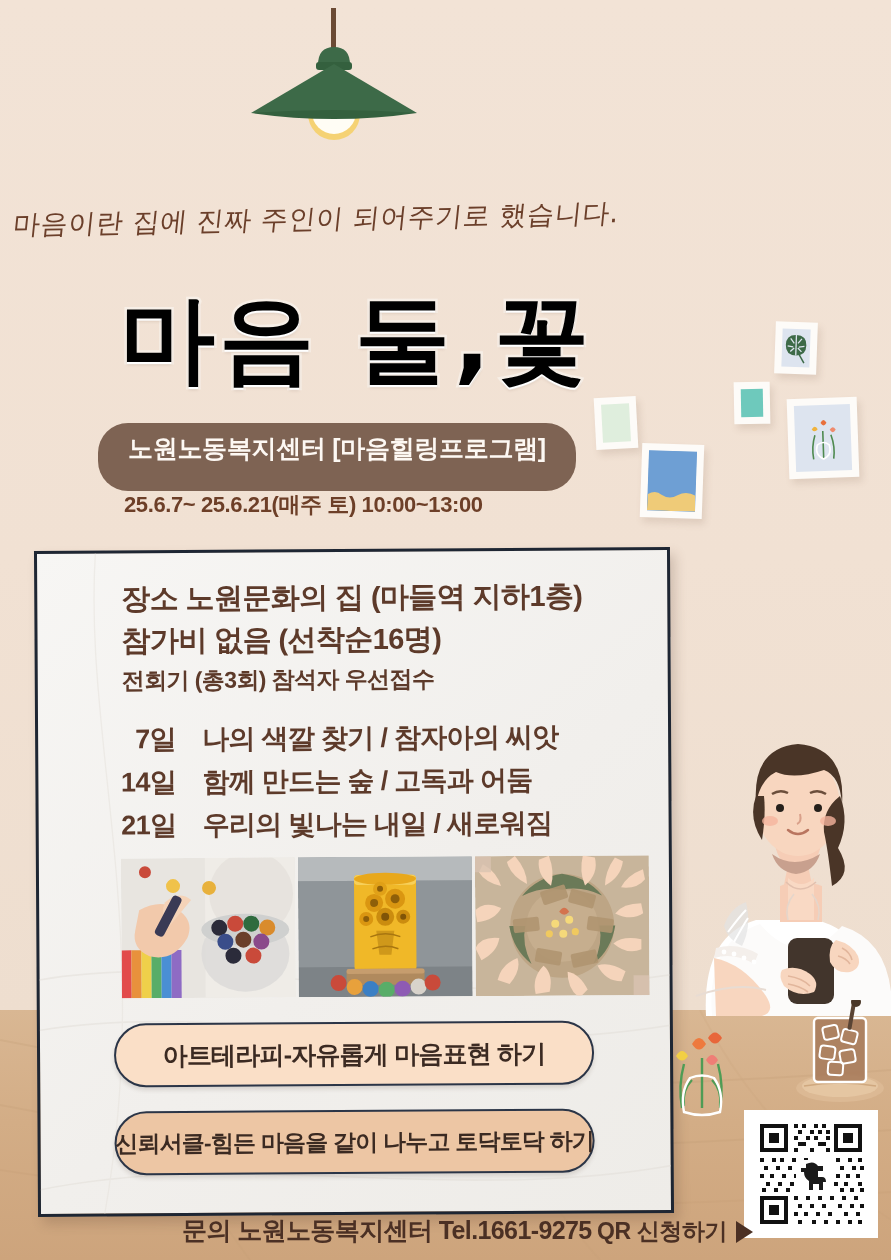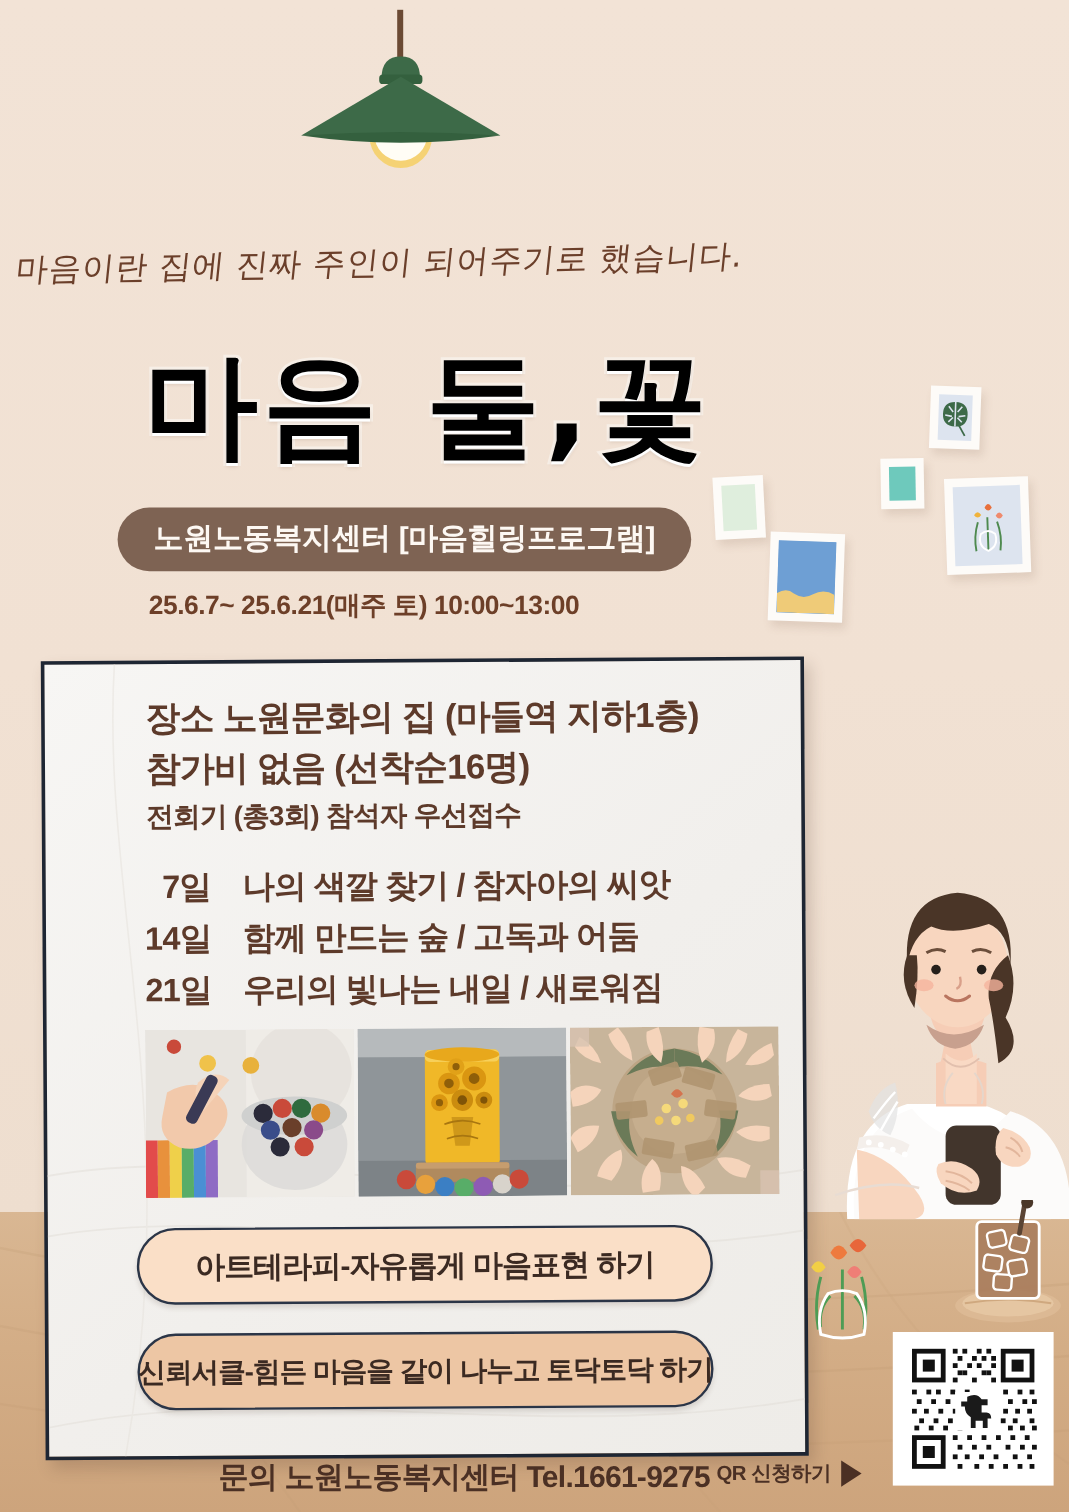--- a/index.html
+++ b/index.html
@@ -42,21 +42,21 @@
     -webkit-text-stroke:5px #f7efe7;
     paint-order:stroke fill;
     text-shadow:0 2px 0 #ffffff,0 3px 3px rgba(120,90,70,.18);
     white-space:nowrap;
     margin-top:16px;
   }
 
   
   .badge{
     position:absolute;left:98px;top:423px;
-    padding:9px 30px 11px;border-radius:30px;
+    padding:9px 30px 26px;border-radius:30px;
     background:#7e6353;color:#fdf8f3;
     font-size:25px;font-weight:700;letter-spacing:-.3px;white-space:nowrap;
   }
   .dateline{
     position:absolute;left:124px;top:490px;
     font-size:22px;font-weight:700;color:#6d3f28;letter-spacing:-.4px;white-space:nowrap;
   }
 
   
   .frame{position:absolute;background:#fdfbf8;box-shadow:3px 5px 7px rgba(130,100,80,.16);}
@@ -120,21 +120,21 @@
   }
   .qr-box svg{display:block;margin:8px auto;}
 
   
   .footer-contact{
     position:absolute;left:182px;top:1214px;
     font-size:25px;font-weight:700;color:#4b3024;letter-spacing:-.6px;white-space:nowrap;
   }
   .footer-qr{
     position:absolute;left:597px;top:1216px;
-    font-size:17px;font-weight:700;color:#4b3024;letter-spacing:-.4px;white-space:nowrap;
+    font-size:23px;font-weight:700;color:#4b3024;letter-spacing:-.4px;white-space:nowrap;
     display:flex;align-items:center;gap:9px;
   }
   .tri{
     width:0;height:0;border-left:17px solid #4b3024;
     border-top:11px solid transparent;border-bottom:11px solid transparent;
   }
 </style>
 </head>
 <body>
 

